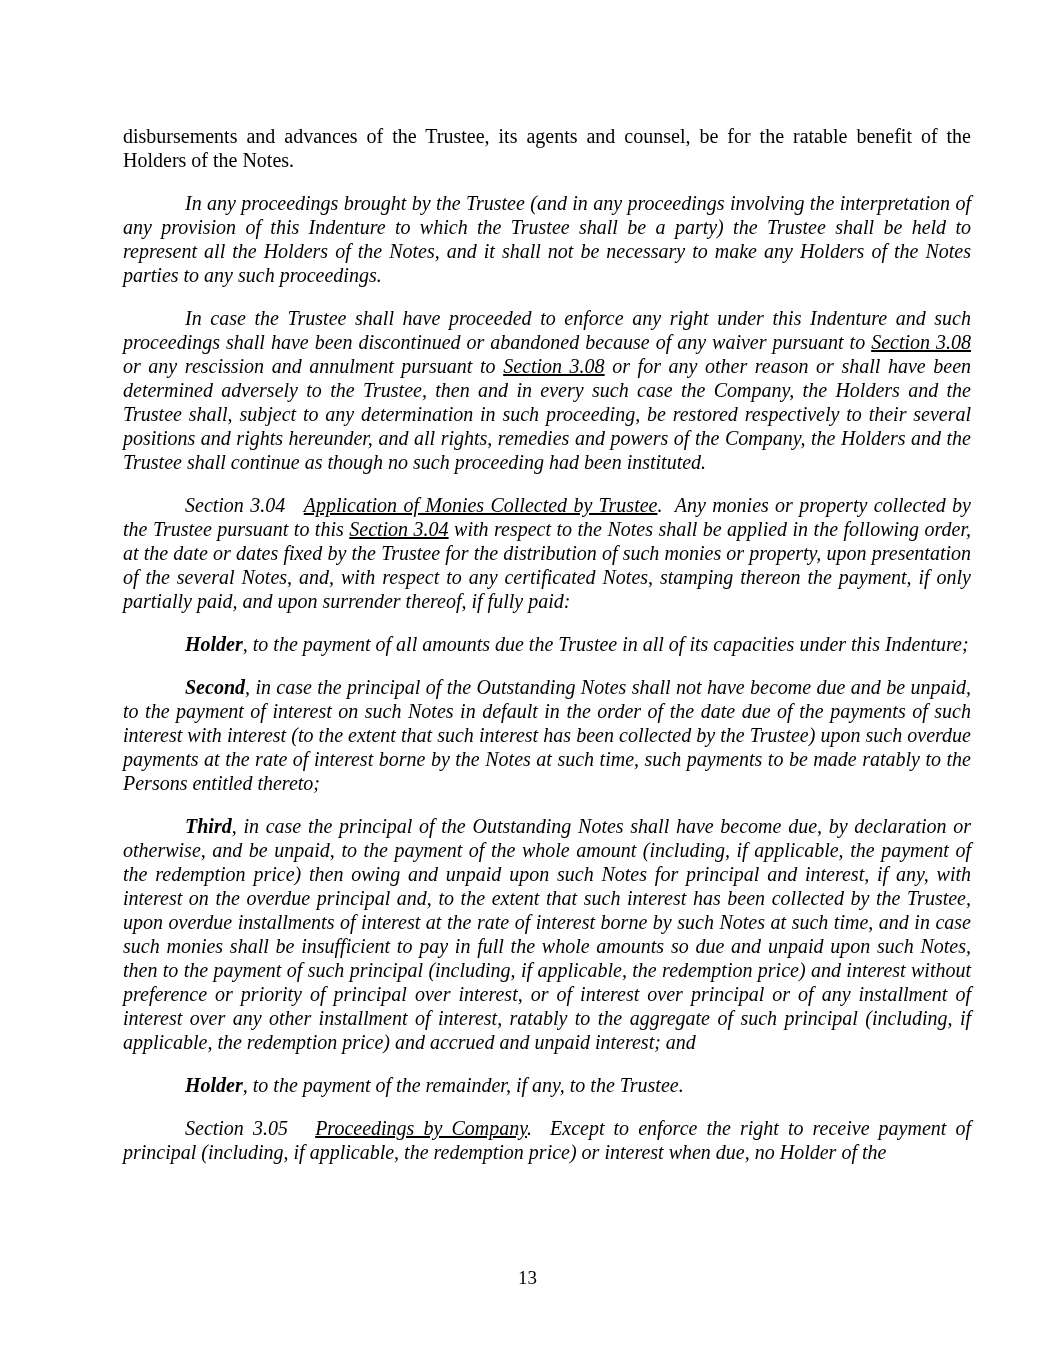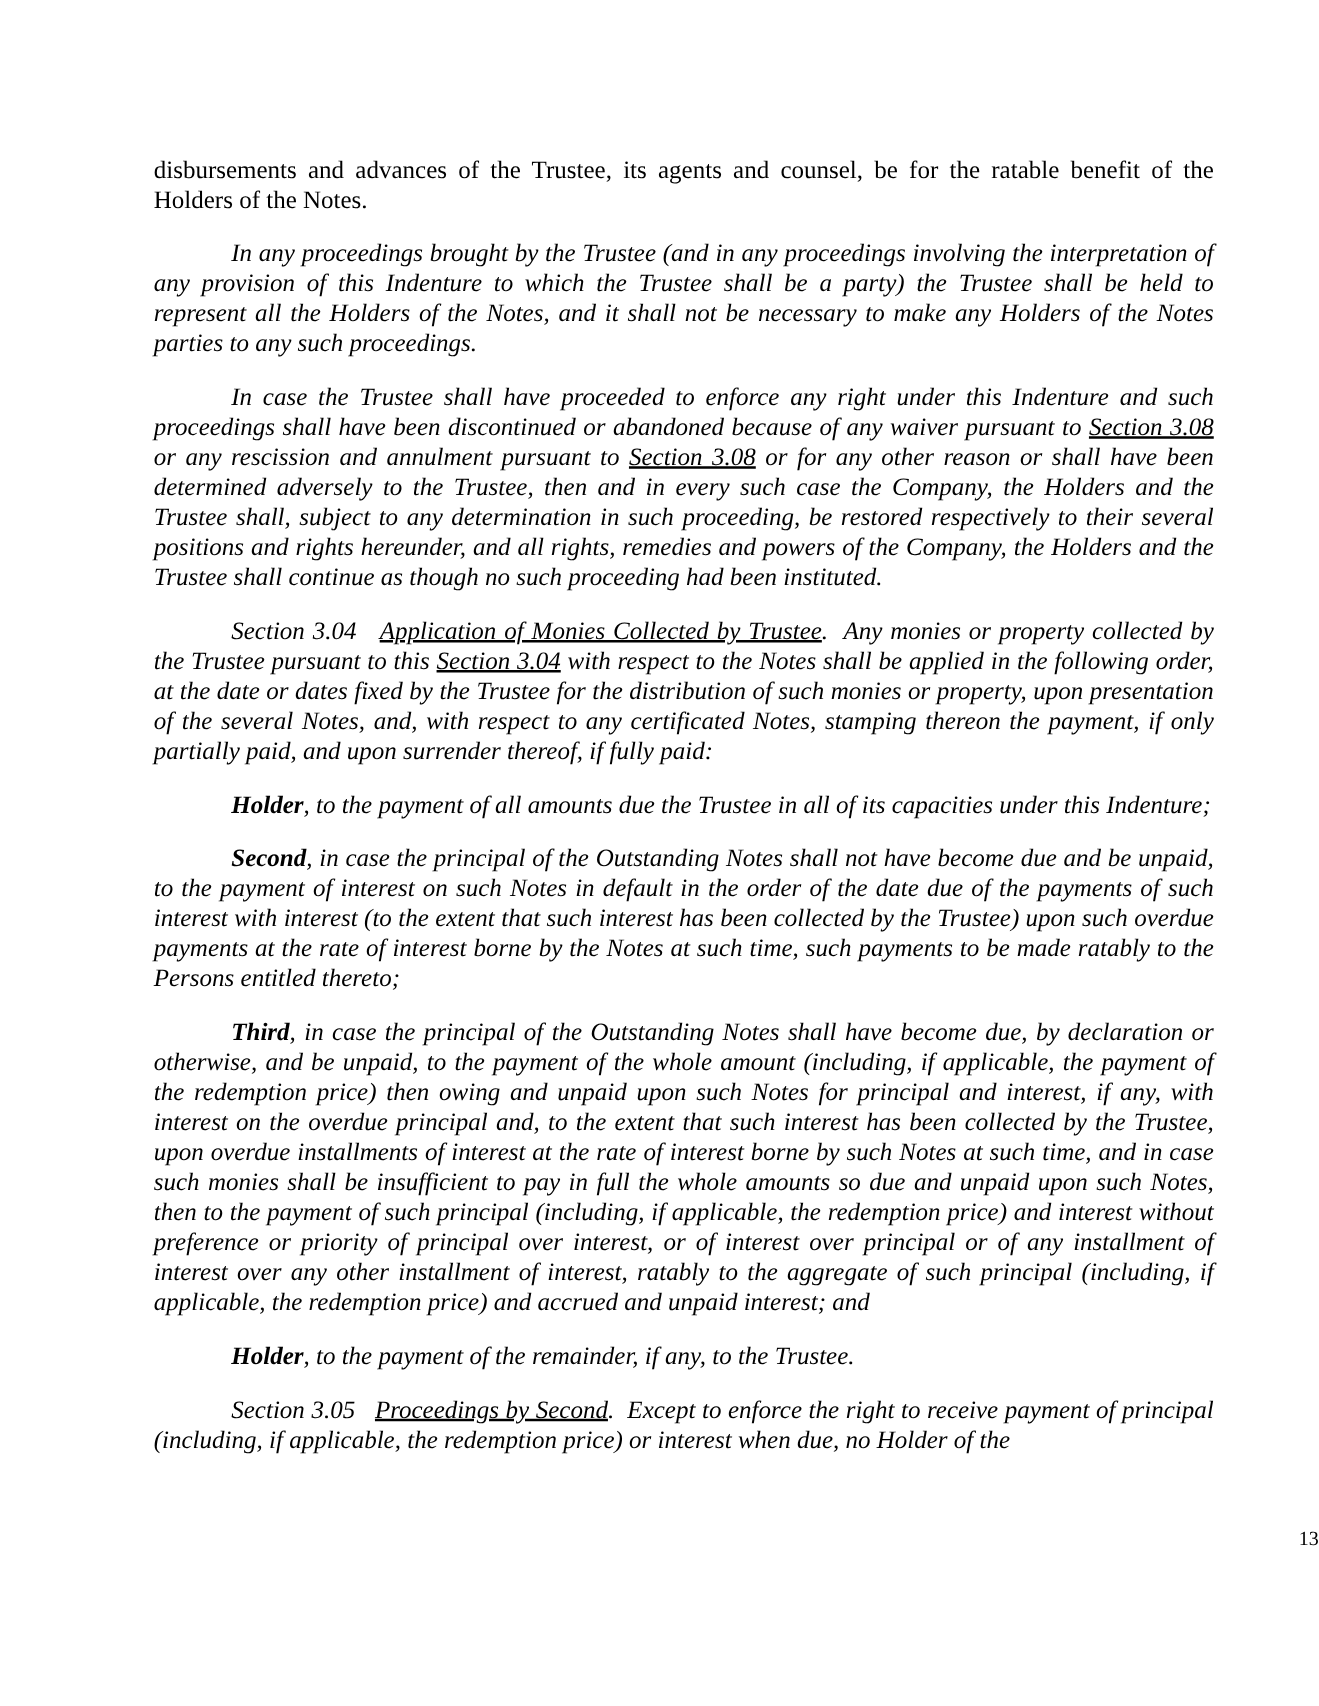--- a/index.html
+++ b/index.html
@@ -26,37 +26,37 @@
     text-justify: inter-word;
   }
   .doc-body p.para.indent {
     text-indent: 62px;
     font-style: italic;
   }
   .seg-bold { font-weight: bold; }
   .seg-underline { text-decoration: underline; }
   .page-number {
     position: absolute;
-    top: 1220px;
+    top: 1266px;
     left: 0;
     width: 100%;
-    text-align: right;
-    font-size: 16px;
+    text-align: center;
+    font-size: 19px;
     line-height: 24px;
   }
 </style>
 </head>
 <body>
 
 <div class="page">
   <div class="doc-body">
       <p class="para"><span>disbursements and advances of the Trustee, its agents and counsel, be for the ratable benefit of the Holders of the Notes.</span></p>
       <p class="para indent"><span>In any proceedings brought by the Trustee (and in any proceedings involving the interpretation of any provision of this Indenture to which the Trustee shall be a party) the Trustee shall be held to represent all the Holders of the Notes, and it shall not be necessary to make any Holders of the Notes parties to any such proceedings.</span></p>
       <p class="para indent"><span>In case the Trustee shall have proceeded to enforce any right under this Indenture and such proceedings shall have been discontinued or abandoned because of any waiver pursuant to </span><span class="seg-underline">Section 3.08</span><span> or any rescission and annulment pursuant to </span><span class="seg-underline">Section 3.08</span><span> or for any other reason or shall have been determined adversely to the Trustee, then and in every such case the Company, the Holders and the Trustee shall, subject to any determination in such proceeding, be restored respectively to their several positions and rights hereunder, and all rights, remedies and powers of the Company, the Holders and the Trustee shall continue as though no such proceeding had been instituted.</span></p>
       <p class="para indent"><span>Section 3.04&nbsp;&nbsp; </span><span class="seg-underline">Application of Monies Collected by Trustee</span><span>.&nbsp; Any monies or property collected by the Trustee pursuant to this </span><span class="seg-underline">Section 3.04</span><span> with respect to the Notes shall be applied in the following order, at the date or dates fixed by the Trustee for the distribution of such monies or property, upon presentation of the several Notes, and, with respect to any certificated Notes, stamping thereon the payment, if only partially paid, and upon surrender thereof, if fully paid:</span></p>
       <p class="para indent"><span class="seg-bold">Holder</span><span>, to the payment of all amounts due the Trustee in all of its capacities under this Indenture;</span></p>
       <p class="para indent"><span class="seg-bold">Second</span><span>, in case the principal of the Outstanding Notes shall not have become due and be unpaid, to the payment of interest on such Notes in default in the order of the date due of the payments of such interest with interest (to the extent that such interest has been collected by the Trustee) upon such overdue payments at the rate of interest borne by the Notes at such time, such payments to be made ratably to the Persons entitled thereto;</span></p>
       <p class="para indent"><span class="seg-bold">Third</span><span>, in case the principal of the Outstanding Notes shall have become due, by declaration or otherwise, and be unpaid, to the payment of the whole amount (including, if applicable, the payment of the redemption price) then owing and unpaid upon such Notes for principal and interest, if any, with interest on the overdue principal and, to the extent that such interest has been collected by the Trustee, upon overdue installments of interest at the rate of interest borne by such Notes at such time, and in case such monies shall be insufficient to pay in full the whole amounts so due and unpaid upon such Notes, then to the payment of such principal (including, if applicable, the redemption price) and interest without preference or priority of principal over interest, or of interest over principal or of any installment of interest over any other installment of interest, ratably to the aggregate of such principal (including, if applicable, the redemption price) and accrued and unpaid interest; and</span></p>
       <p class="para indent"><span class="seg-bold">Holder</span><span>, to the payment of the remainder, if any, to the Trustee.</span></p>
-      <p class="para indent"><span>Section 3.05&nbsp;&nbsp; </span><span class="seg-underline">Proceedings by Second</span><span>.&nbsp; Except to enforce the right to receive payment of principal (including, if applicable, the redemption price) or interest when due, no Holder of the</span></p>
+      <p class="para indent"><span>Section 3.05&nbsp;&nbsp; </span><span class="seg-underline">Proceedings by Company</span><span>.&nbsp; Except to enforce the right to receive payment of principal (including, if applicable, the redemption price) or interest when due, no Holder of the</span></p>
     </div>
   <div class="page-number">13</div>
 </div>
 
 </body></html>

